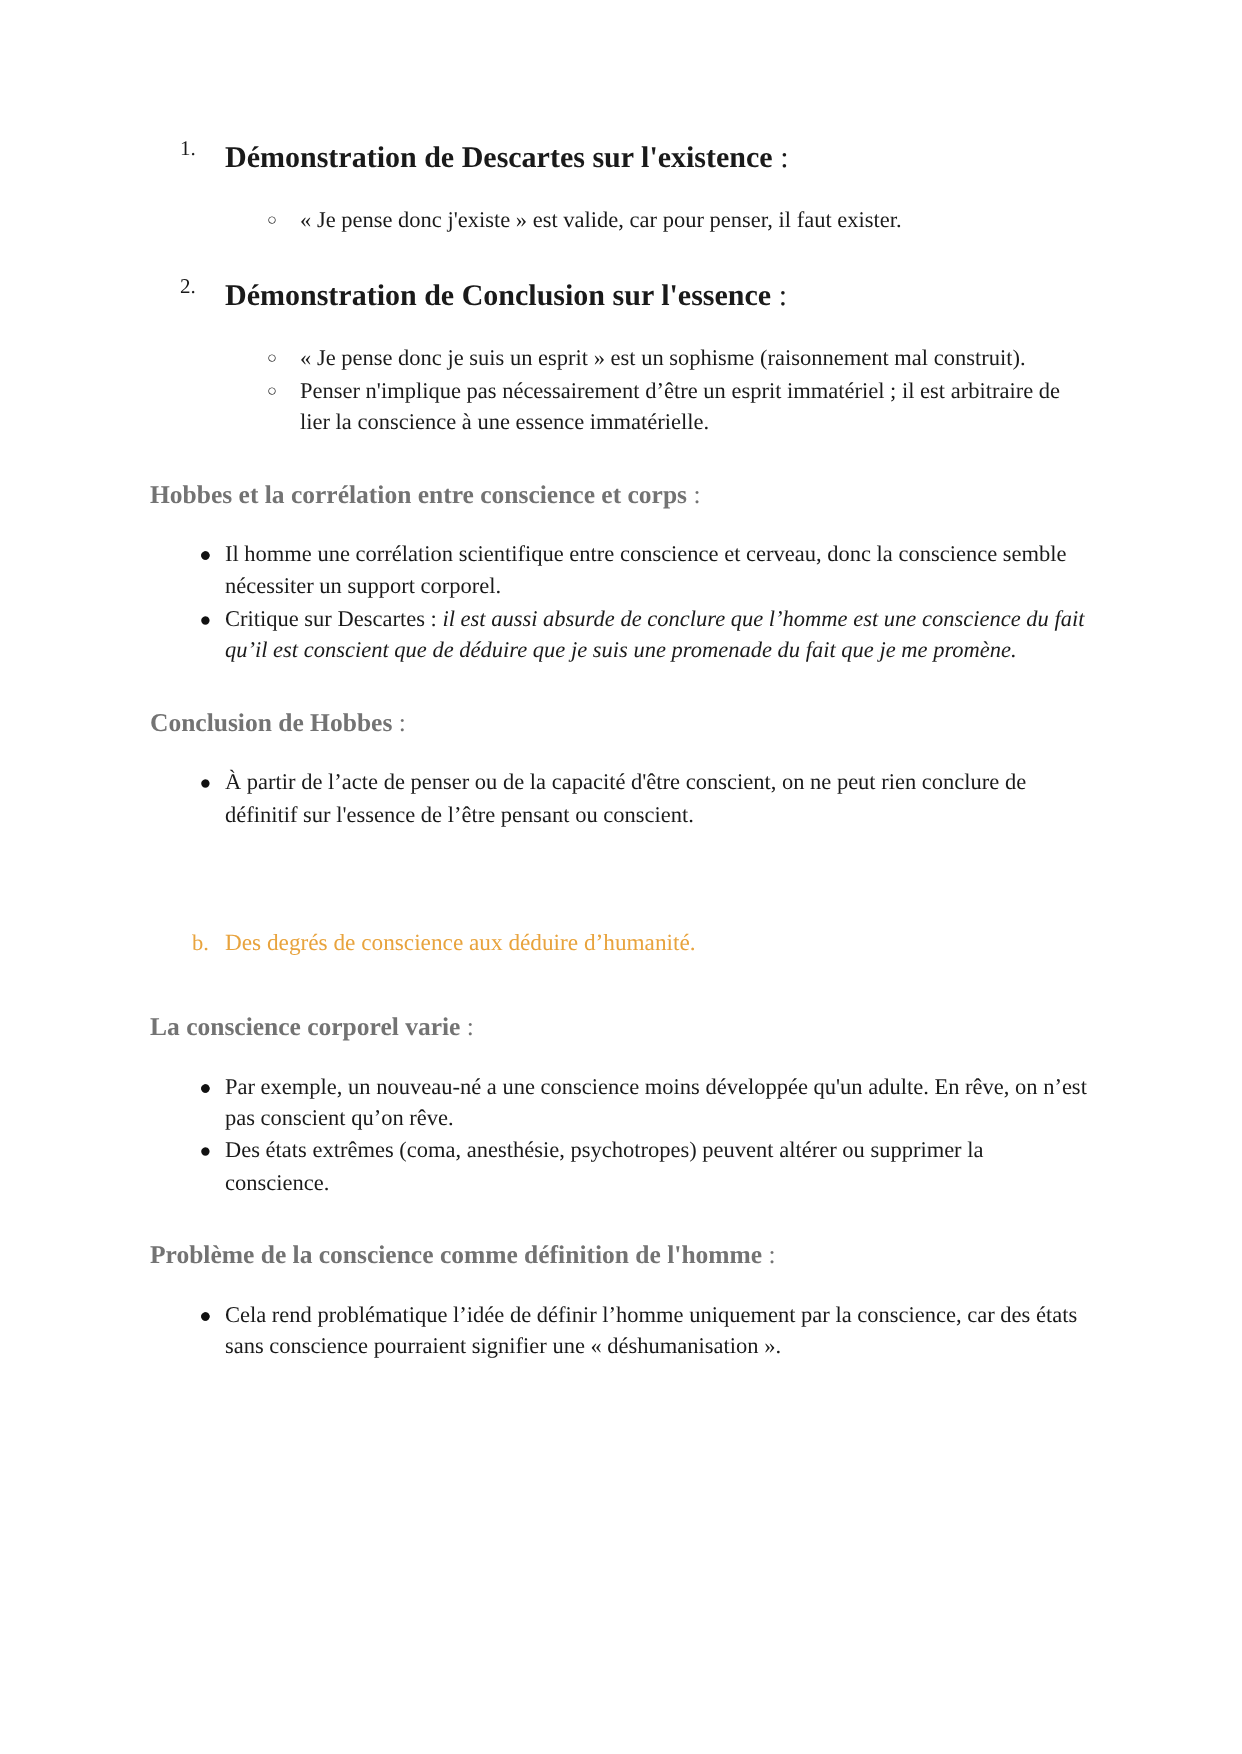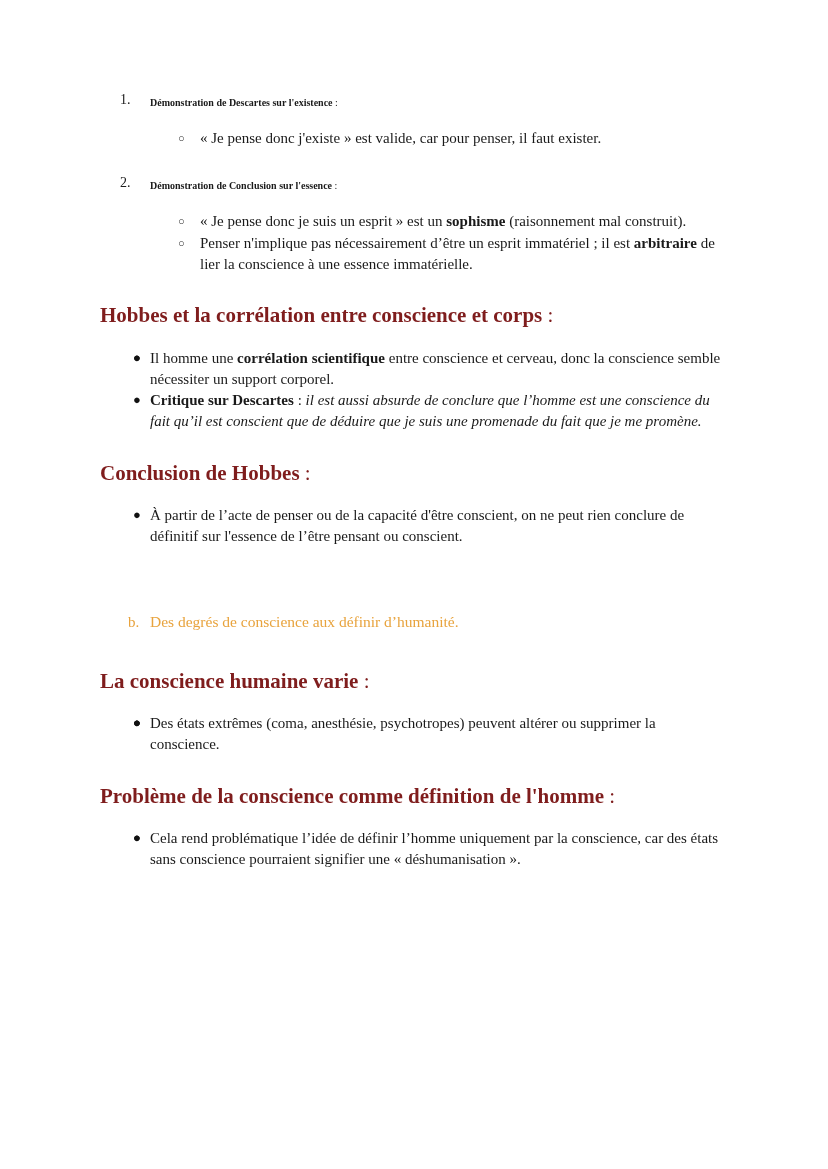--- a/index.html
+++ b/index.html
@@ -24,24 +24,24 @@
   .content {
     position: absolute;
     left: 100px;
     top: 92px;
     width: 628px;
   }
 
   
 
   .sec-head {
-    font-size: 21px;
+    font-size: 17px;
     font-weight: bold;
     line-height: 1.35;
-    color: #7f1d1d;
+    color: #737373;
     margin: 0;
     font-family: Liberation Serif, serif;
   }
   .sec-head .punct {
     font-weight: normal;
   }
 
   
 
   .ord-item {
@@ -51,21 +51,21 @@
   }
   .ord-item .marker {
     position: absolute;
     left: 20px;
     top: 0;
     font-size: 14px;
     font-weight: normal;
     color: #1a1a1a;
   }
   .ord-item .ord-title {
-    font-size: 10px;
+    font-size: 20px;
     font-weight: bold;
     line-height: 1.35;
   }
   .ord-item .ord-title .punct {
     font-weight: normal;
   }
 
   
 
   .sub-list {
@@ -123,21 +123,21 @@
   }
   .orange-head .marker {
     position: absolute;
     left: 28px;
     top: 0;
     font-size: 15px;
   }
 
   
 
-  b, .b { font-weight: bold; margin-top: 28px; }
+  b, .b { font-weight: normal; margin-top: 28px; }
   i, .i { font-style: italic; margin-top: 24px; }
   .gap-s  { height: 18px; }
   .gap-m  { height: 26px; }
   .gap-l  { height: 34px; }
   .gap-xl { height: 64px; }
 </style>
 </head>
 <body>
 
 <div class="page">
@@ -179,31 +179,31 @@
           <p class="sec-head"><span>Conclusion de Hobbes</span><span class="punct"> :</span></p>
           <div class="gap-s"></div>
           <ul class="bul-list">
             <li><span class="dot">●</span><span>À partir de l’acte de penser ou de la capacité d'être conscient, on ne peut rien conclure de définitif sur l'essence de l’être pensant ou conscient.</span></li>
           </ul>
         </div>
       </div>
 
     <div class="gap-xl"></div>
 
-    <div class="orange-head" id="orange-heading" style="color: rgb(232, 163, 61);"><span class="marker">b.</span><span>Des degrés de conscience aux définir d’humanité.</span></div>
+    <div class="orange-head" id="orange-heading" style="color: rgb(232, 163, 61);"><span class="marker">b.</span><span>Des degrés de conscience aux déduire d’humanité.</span></div>
 
     <div class="gap-l"></div>
 
     <div id="sections-after">
         <div>
-          <p class="sec-head"><span>La conscience humaine varie</span><span class="punct"> :</span></p>
+          <p class="sec-head"><span>La conscience corporel varie</span><span class="punct"> :</span></p>
           <div class="gap-s"></div>
           <ul class="bul-list">
             <li><span class="dot">●</span></li>
-            <li><span class="dot">●</span></li>
+            <li><span class="dot">●</span><span>Par exemple, un nouveau-né a une conscience moins développée qu'un adulte. En rêve, on n’est pas conscient qu’on rêve.</span></li>
             <li><span class="dot">●</span><span>Des états extrêmes (coma, anesthésie, psychotropes) peuvent altérer ou supprimer la conscience.</span></li>
           </ul>
         </div>
         <div class="gap-m"></div>
         <div>
           <p class="sec-head"><span>Problème de la conscience comme définition de l'homme</span><span class="punct"> :</span></p>
           <div class="gap-s"></div>
           <ul class="bul-list">
             <li><span class="dot">●</span></li>
             <li><span class="dot">●</span><span>Cela rend problématique l’idée de définir l’homme uniquement par la conscience, car des états sans conscience pourraient signifier une « déshumanisation ».</span></li>

